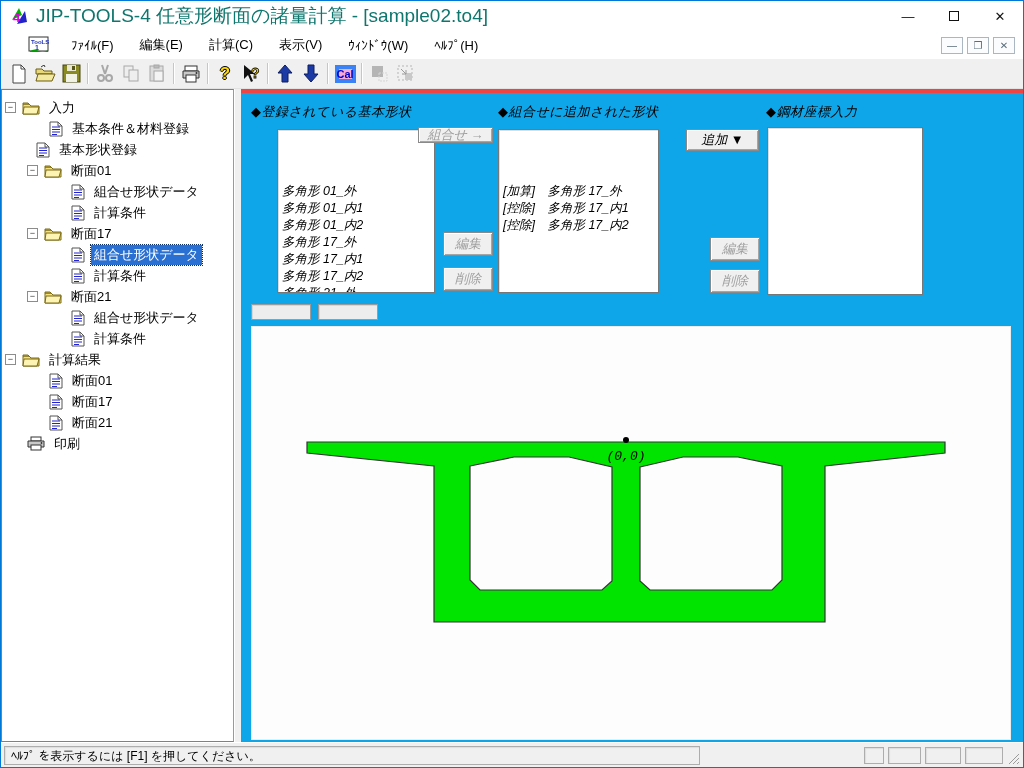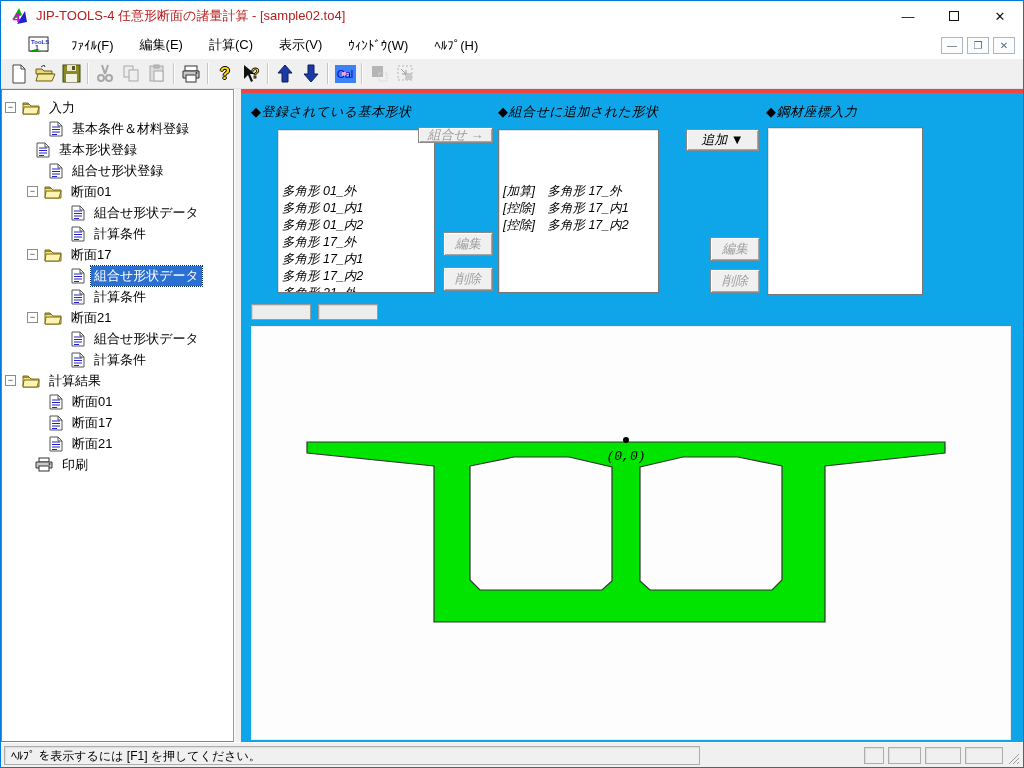--- a/index.html
+++ b/index.html
@@ -3,37 +3,37 @@
 <meta charset="utf-8">
 <style>
   * { box-sizing: border-box; margin:0; padding:0; }
   html,body { width:1024px; height:768px; }
   body { font-family:"Liberation Sans","DejaVu Sans",sans-serif; font-size:13px; background:#fff; position:relative; }
   .window { position:absolute; inset:0; border:1px solid #0078d7; background:#f0f0f0; overflow:hidden; }
 
   
   .titlebar { height:30px; background:#fff; display:flex; align-items:center; }
   .title-icon { width:20px; height:20px; margin-left:8px; flex:none; }
-  .title-text { margin-left:7px; font-size:13px; color:#b91c1c; flex:1; white-space:nowrap; }
+  .title-text { margin-left:7px; font-size:19px; color:#0f766e; flex:1; white-space:nowrap; }
   .winbtn { width:46px; height:30px; display:flex; align-items:center; justify-content:center; color:#111; font-size:13px; }
   .winbtn .maxbox { width:10px; height:10px; border:1.5px solid #111; display:block; }
 
   
   .menubar { height:28px; background:#fff; display:flex; align-items:center;padding-left:20px; }
   .mdi-icon { width:22px; height:18px; margin-left:7px; flex:none; }
   .menu-items { display:flex; align-items:center; margin-left:8px; flex:1; }
   .menu-item { padding:4px 13px; font-size:13px; color:#000; white-space:nowrap; }
   .mdi-btns { display:flex; gap:4px; margin-right:8px; }
   .mdi-btn { width:22px; height:17px; border:1px solid #aab6c2; background:#fbfcfd; color:#5a6b7a; font-size:10px; display:flex; align-items:center; justify-content:center; }
 
   
   .toolbar { height:30px; background:#f0f0f0; border-bottom:1px solid #e2e2e2; display:flex; align-items:center; padding-left:5px; }
   .tbtn { width:26px; height:26px; display:flex; align-items:center; justify-content:center; flex:none; }
   .tsep { width:2px; height:21px; margin:0 3px; border-left:1px solid #c6c6c6; border-right:1px solid #fff; flex:none; }
-  .cal-face { width:21px; height:18px; background:#f9a8d4; border:7px solid #3b82f6; color:#0000cc; font-weight:normal; font-size:11px; display:flex; align-items:center; justify-content:center; }
+  .cal-face { width:21px; height:18px; background:#f9a8d4; border:4px solid #3b82f6; color:#0000cc; font-weight:bold; font-size:11px; display:flex; align-items:center; justify-content:center; }
   .qmark { color:#ffd800; font-weight:bold; font-size:17px; text-shadow:-1px 0 #000,1px 0 #000,0 -1px #000,0 1px #000; }
 
   
   .main { position:absolute; top:88px; left:0; right:0; bottom:25px; display:flex; }
   .tree-panel { width:233px; background:#fff; border:1px solid #808080; border-right-color:#9a9a9a; padding-top:7px; position:relative; overflow:hidden; flex:none; }
   .splitter { width:7px; background:#f0f0f0; border-left:1px solid #fff; flex:none; }
   .work { flex:1; position:relative; background:#0ea5e9; border-top:4px solid #ef4444;font-style:italic; }
 
   
   .trow { height:21px; display:flex; align-items:center; white-space:nowrap; }
@@ -231,30 +231,20 @@
         <div class="trow" style="padding-left: 34px;">
           <span class="ticon">
             <svg width="14" height="16" viewBox="0 0 14 16">
               <path d="M1 1 h8 l4 4 v10 h-12 z" fill="#fff" stroke="#555"></path>
               <path d="M9 1 v4 h4" fill="none" stroke="#555"></path>
               <path d="M3 6 h8 M3 8.5 h8 M3 11 h8 M3 13.5 h5" stroke="#2222cc"></path>
             </svg>
           </span>
           <span class="tlabel">基本形状登録</span>
         </div>
-        <div class="trow" style="padding-left: 47px;">
-          <span class="ticon">
-            <svg width="14" height="16" viewBox="0 0 14 16">
-              <path d="M1 1 h8 l4 4 v10 h-12 z" fill="#fff" stroke="#555"></path>
-              <path d="M9 1 v4 h4" fill="none" stroke="#555"></path>
-              <path d="M3 6 h8 M3 8.5 h8 M3 11 h8 M3 13.5 h5" stroke="#2222cc"></path>
-            </svg>
-          </span>
-          <span class="tlabel">組合せ形状登録</span>
-        </div>
         <div class="trow" style="padding-left: 25px;">
           <span class="texp">−</span>
           <span class="ticon">
             <svg width="18" height="14" viewBox="0 0 18 14">
               <path d="M1 3 h6 l2 2 h8 v8 h-16 z" fill="#f5e27a" stroke="#7a6a16"></path>
               <path d="M1 3 v-1 h5 l1 1 z" fill="#f5e27a" stroke="#7a6a16"></path>
               <path d="M2 6 h15 l-2 7 h-14 z" fill="#fdf3b3" stroke="#7a6a16"></path>
             </svg>
           </span>
           <span class="tlabel">断面01</span>
@@ -375,21 +365,21 @@
         <div class="trow" style="padding-left: 47px;">
           <span class="ticon">
             <svg width="14" height="16" viewBox="0 0 14 16">
               <path d="M1 1 h8 l4 4 v10 h-12 z" fill="#fff" stroke="#555"></path>
               <path d="M9 1 v4 h4" fill="none" stroke="#555"></path>
               <path d="M3 6 h8 M3 8.5 h8 M3 11 h8 M3 13.5 h5" stroke="#2222cc"></path>
             </svg>
           </span>
           <span class="tlabel">断面21</span>
         </div>
-        <div class="trow" style="padding-left: 25px; margin-left: 8px;">
+        <div class="trow" style="padding-left: 25px;">
           <span class="ticon">
             <svg width="18" height="15" viewBox="0 0 18 15">
               <rect x="4" y="1" width="10" height="4" fill="#fff" stroke="#333"></rect>
               <path d="M1 5 h16 v6 h-16 z" fill="#c9c9c9" stroke="#333"></path>
               <rect x="4" y="9" width="10" height="5" fill="#fff" stroke="#333"></rect>
               <circle cx="14.5" cy="7" r="0.9" fill="#333"></circle>
             </svg>
           </span>
           <span class="tlabel">印刷</span>
         </div>

